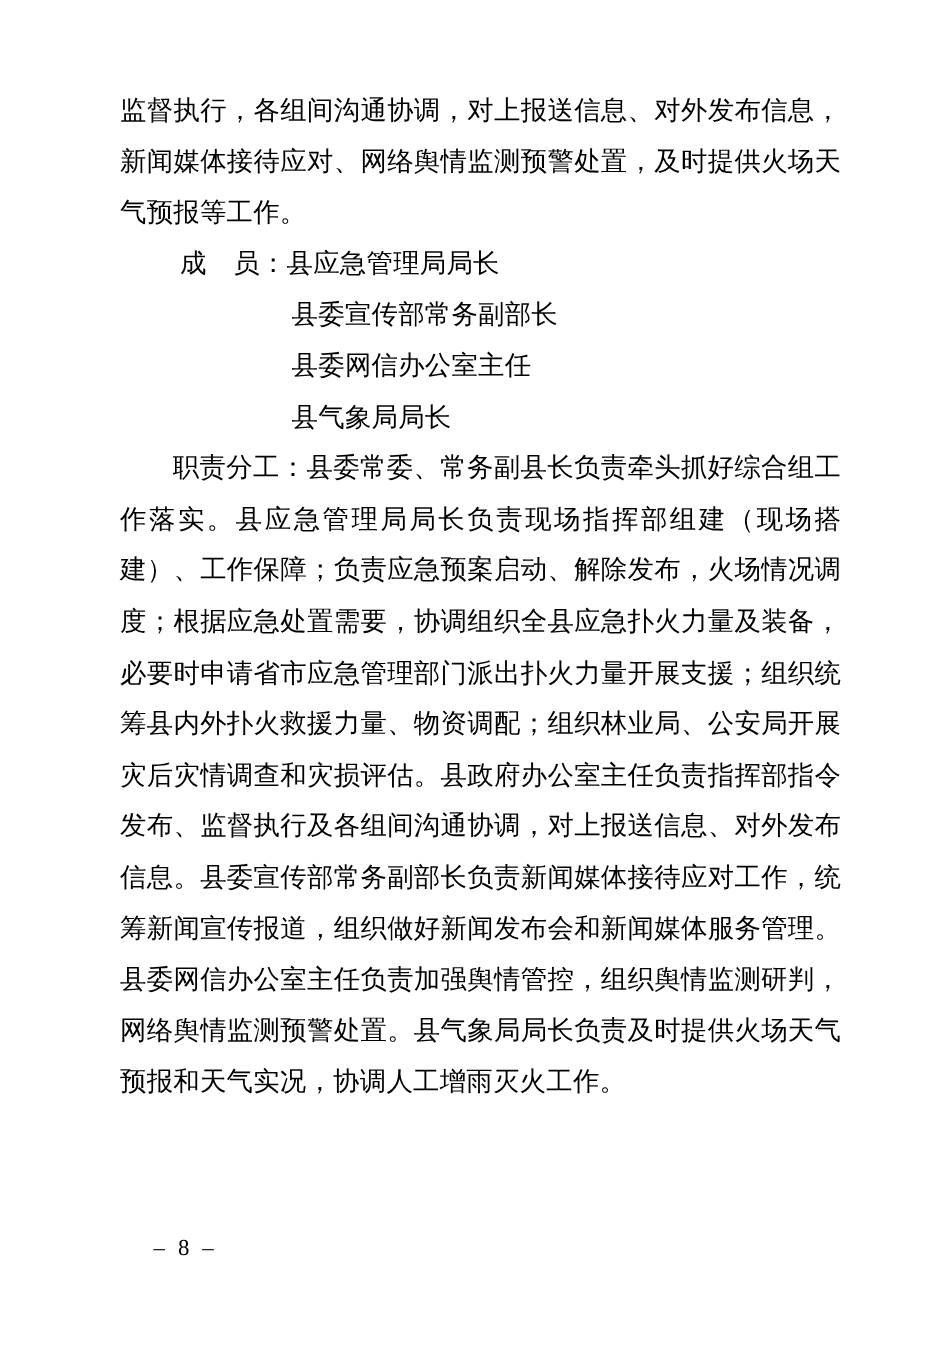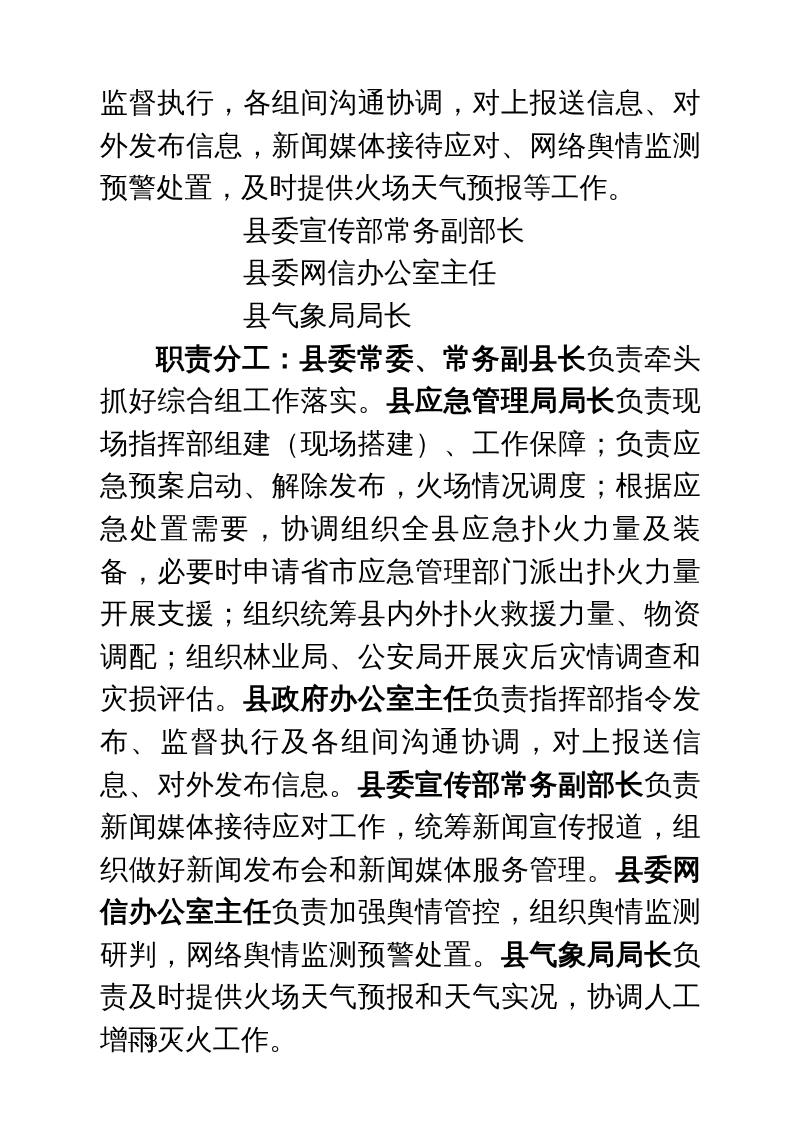--- a/index.html
+++ b/index.html
@@ -12,53 +12,54 @@
     width: 793px;
     height: 1122px;
     background: #ffffff;
     color: #000000;
     font-family: "Liberation Serif", "DejaVu Serif", serif;
     overflow: hidden;
   }
   .content {
     position: absolute;
     left: 100px;
-    top: 82px;
+    top: 71px;
     width: 601px;
-    font-size: 28px;
+    font-size: 22px;
     line-height: 42.6px;
     letter-spacing: 0.2px;
   }
   .content p { margin: 0; }
   .para {
     text-align: justify;
     word-break: break-all;
   }
   .indent2 { text-indent: 2em; }
   .roster-line { text-indent: 50px; }
   .roster-cont { padding-left: 143px; }
-  .bold { font-weight: bold; }
+  .bold { font-weight: normal; }
   .page-number {
     position: absolute;
     left: 128px;
     top: 1030px;
     font-size: 19px;
     letter-spacing: 3px;
     color: #000000;
   }
 </style>
 </head>
 <body>
 
 <div class="page">
   <div class="content">
 
     <p class="para">监督执行，各组间沟通协调，对上报送信息、对外发布信息，新闻媒体接待应对、网络舆情监测预警处置，及时提供火场天气预报等工作。</p>
 
 
+    <p class="para roster-line"><span class="roster-label">成　员：</span><span>县应急管理局局长</span></p>
 
     <p class="para roster-cont">县委宣传部常务副部长</p>
     <p class="para roster-cont">县委网信办公室主任</p>
     <p class="para roster-cont">县气象局局长</p>
 
     <p class="para indent2"><span class="bold">职责分工：</span><span class="bold">县委常委、常务副县长</span><span>负责牵头抓好综合组工作落实。</span><span class="bold">县应急管理局局长</span><span>负责现场指挥部组建（现场搭建）、工作保障；负责应急预案启动、解除发布，火场情况调度；根据应急处置需要，协调组织全县应急扑火力量及装备，必要时申请省市应急管理部门派出扑火力量开展支援；组织统筹县内外扑火救援力量、物资调配；组织林业局、公安局开展灾后灾情调查和灾损评估。</span><span class="bold">县政府办公室主任</span><span>负责指挥部指令发布、监督执行及各组间沟通协调，对上报送信息、对外发布信息。</span><span class="bold">县委宣传部常务副部长</span><span>负责新闻媒体接待应对工作，统筹新闻宣传报道，组织做好新闻发布会和新闻媒体服务管理。</span><span class="bold">县委网信办公室主任</span><span>负责加强舆情管控，组织舆情监测研判，网络舆情监测预警处置。</span><span class="bold">县气象局局长</span><span>负责及时提供火场天气预报和天气实况，协调人工增雨灭火工作。</span></p>
 
   </div>
 
   <div class="page-number">– 8 –</div>

